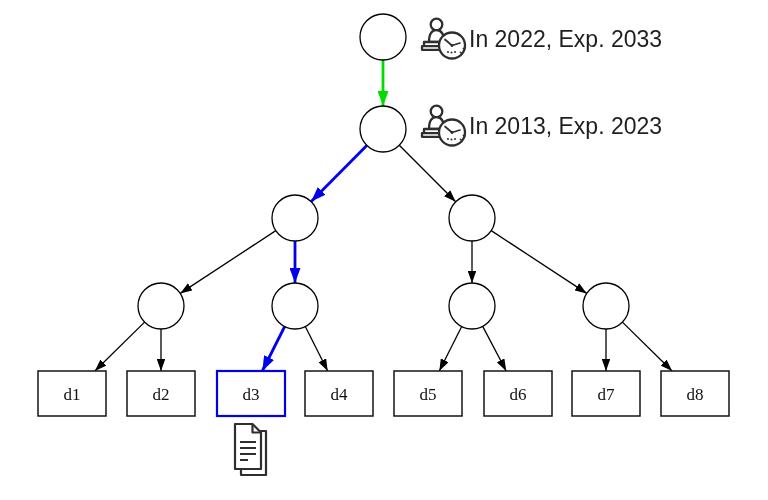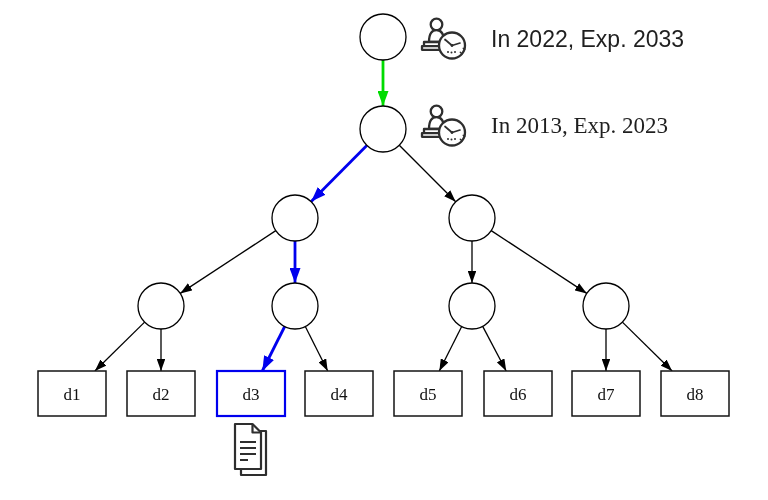--- a/index.html
+++ b/index.html
@@ -20,21 +20,21 @@
   }
   #tree-svg {
     position: absolute;
     left: 0;
     top: 0;
   }
   .annotation-row {
     position: absolute;
     display: flex;
     align-items: center;
-    gap: 24px;
+    gap: 2px;
   }
   .annotation-text {
     font-size: 23px;
     line-height: 44px;
     color: var(--anno-text);
     white-space: nowrap;
   }
   .doc-wrap {
     position: absolute;
     left: 230px;
@@ -121,21 +121,21 @@
           <circle cx="34.5" cy="35" r="1"></circle>
       </g>
       <g stroke="var(--icon)" stroke-width="1.4" stroke-linecap="round">
         <line x1="39.8" y1="35.3" x2="41.6" y2="36.9"></line>
         <line x1="42.7" y1="31.3" x2="44.5" y2="32.1"></line>
       </g>
     </svg>
     <span class="annotation-text">In 2022, Exp. 2033</span>
   </div>
 
-  <div class="annotation-row" style="left:420px; top:104px;font-family:Liberation Serif, serif;">
+  <div class="annotation-row" style="left:420px; top:104px;">
     <svg width="47" height="44" viewBox="0 0 46 44">
       <g fill="#fff" stroke="var(--icon)" stroke-width="2.3" stroke-linejoin="round">
         <circle cx="16" cy="7.5" r="5.8"></circle>
         <path d="M8.5,25 C8.5,16.5 11.5,13.2 16,13.2 C20.5,13.2 23.5,16.5 23.5,25 Z"></path>
         <rect x="3.5" y="25" width="25.5" height="4.2"></rect>
         <rect x="1.5" y="29.2" width="28" height="3.6"></rect>
         <circle cx="31.5" cy="28.5" r="13"></circle>
       </g>
       <g stroke="var(--icon)" stroke-width="1.7" stroke-linecap="round">
         <line x1="31.5" y1="28.5" x2="24.5" y2="22.5"></line>

